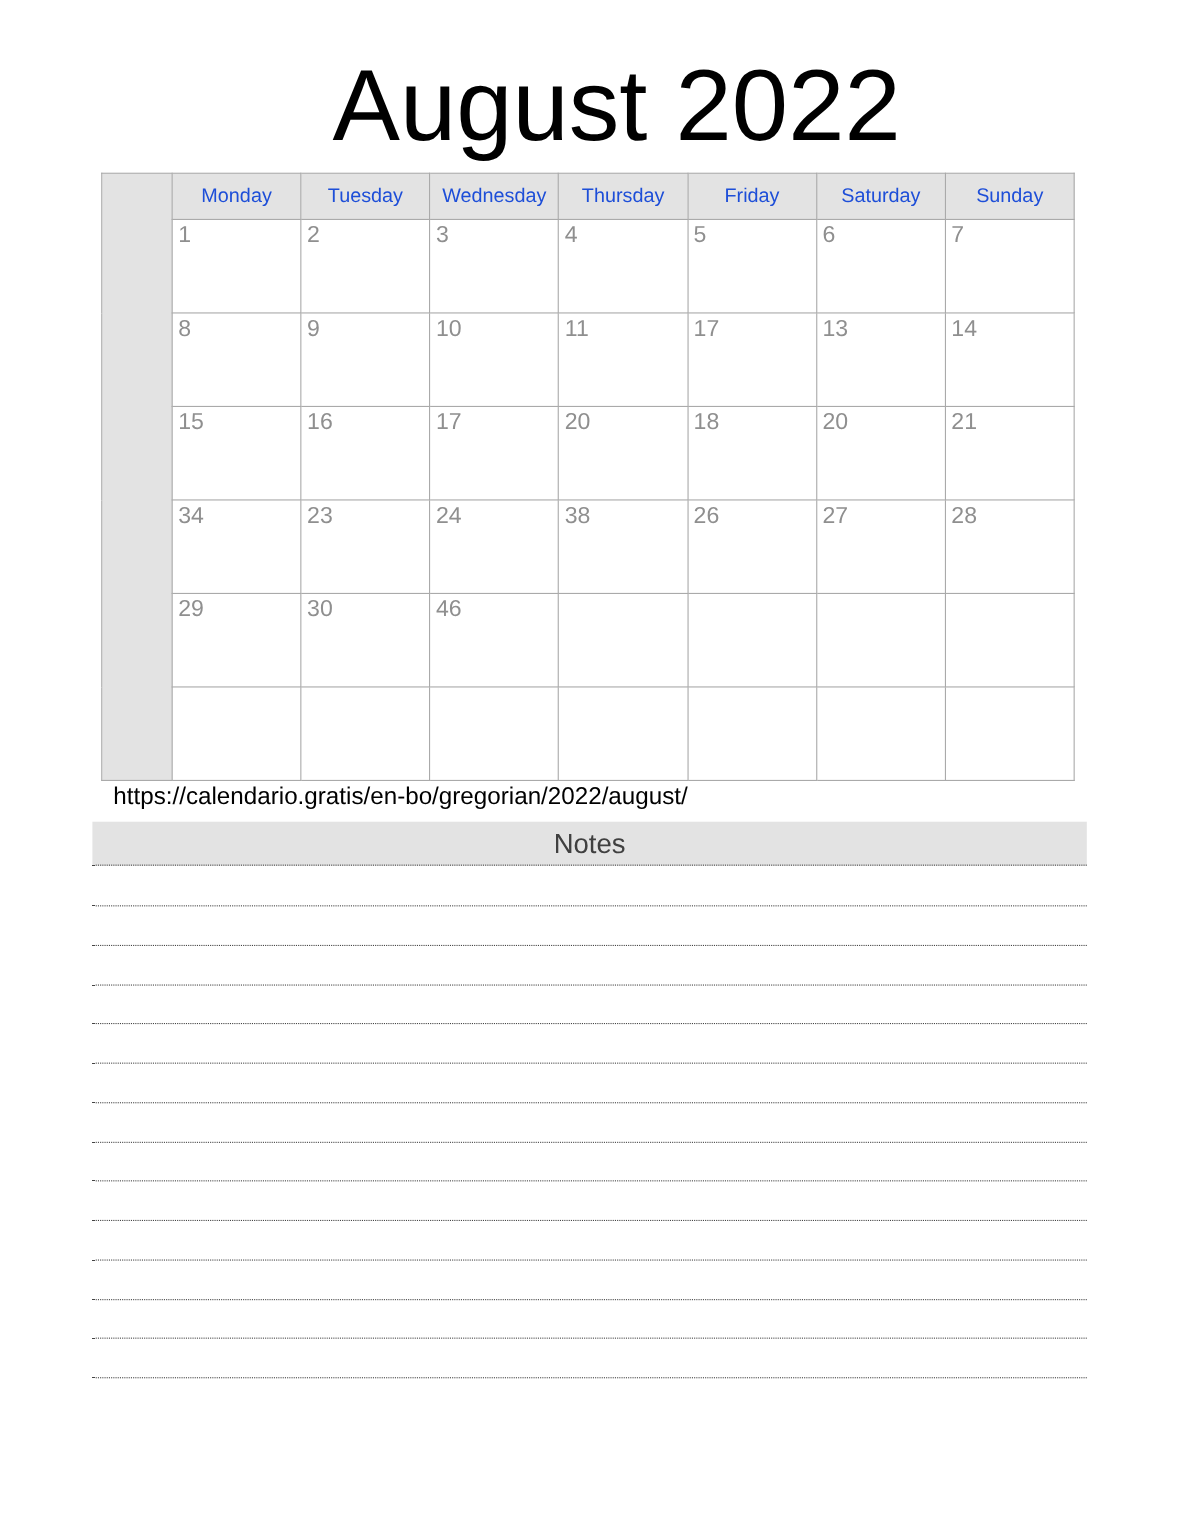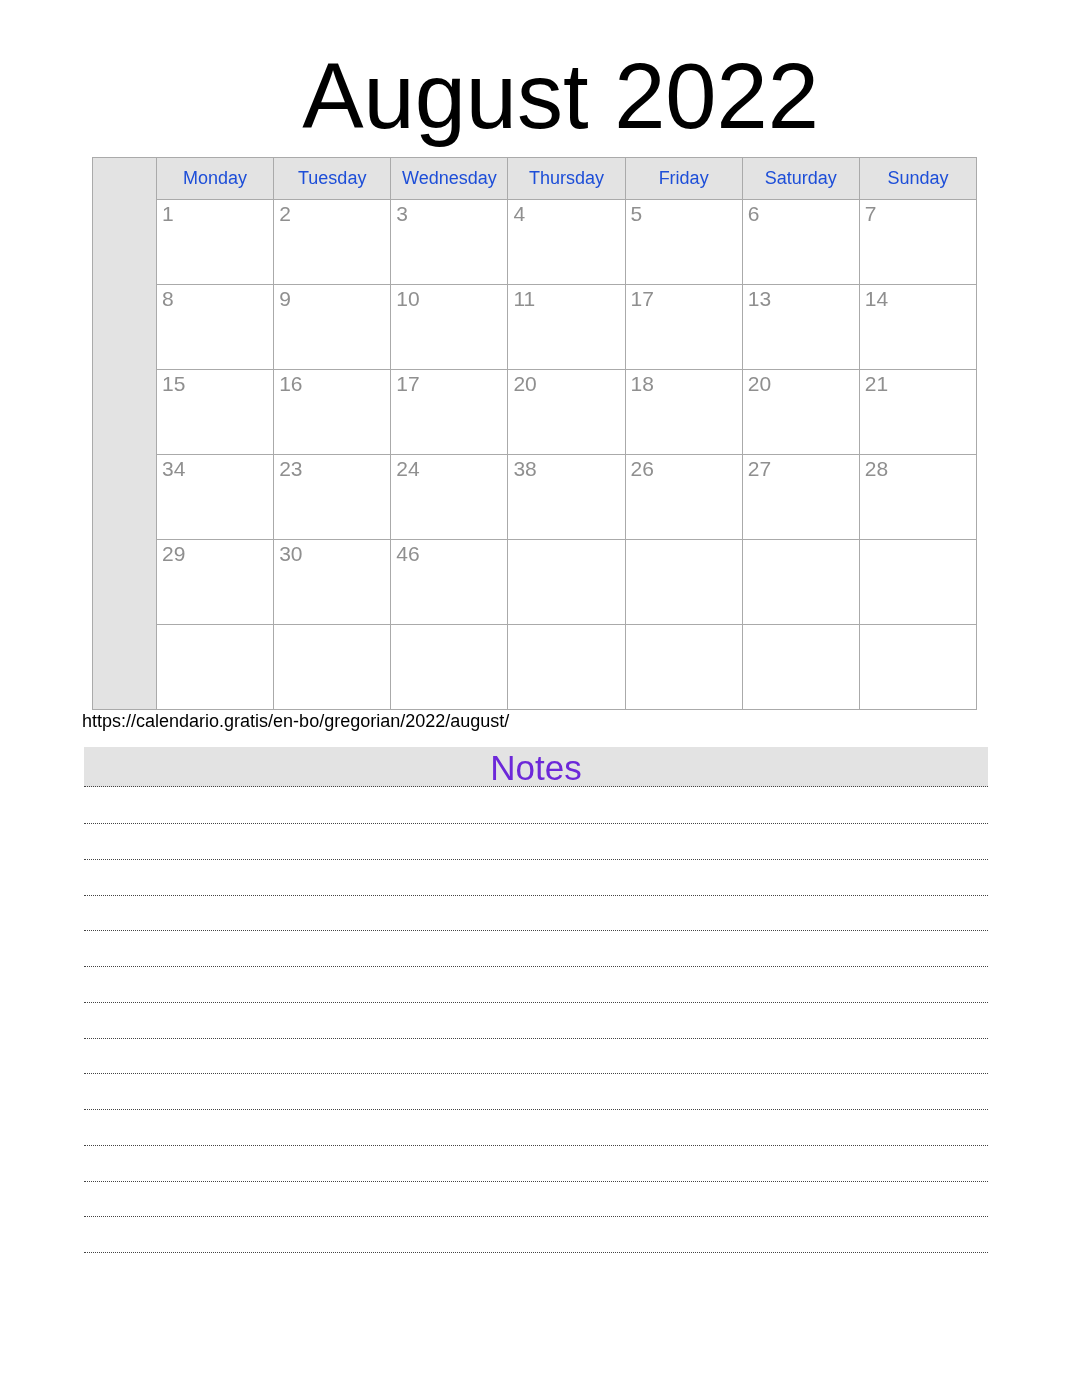--- a/index.html
+++ b/index.html
@@ -61,41 +61,41 @@
     background: #ffffff;
     vertical-align: top;
     text-align: left;
     padding: 2px 0 0 5px;
     font-size: 21px;
     color: #8f8f8f;
     line-height: 1.1;
   }
   .url {
     position: absolute;
-    left: 82px;
+    left: 103px;
     top: 711px;
-    font-size: 18px;
+    font-size: 22px;
     color: #000000;
     line-height: 1.15;
     text-align: center;
   }
   .notes-header {
     position: absolute;
     left: 84px;
     top: 747px;
     width: 904px;
     height: 39px;
     background: #e3e3e3;
     border-bottom: 1px dotted #444444;
     text-align: center;
   }
   .notes-header .notes-title {
-    font-size: 35px;
+    font-size: 25px;
     line-height: 41px;
-    color: #6d28d9;
+    color: #404040;
   }
   .note-line {
     position: absolute;
     left: 84px;
     width: 904px;
     height: 0;
     border-top: 1px dotted #444444;
   }
 </style>
 </head>

